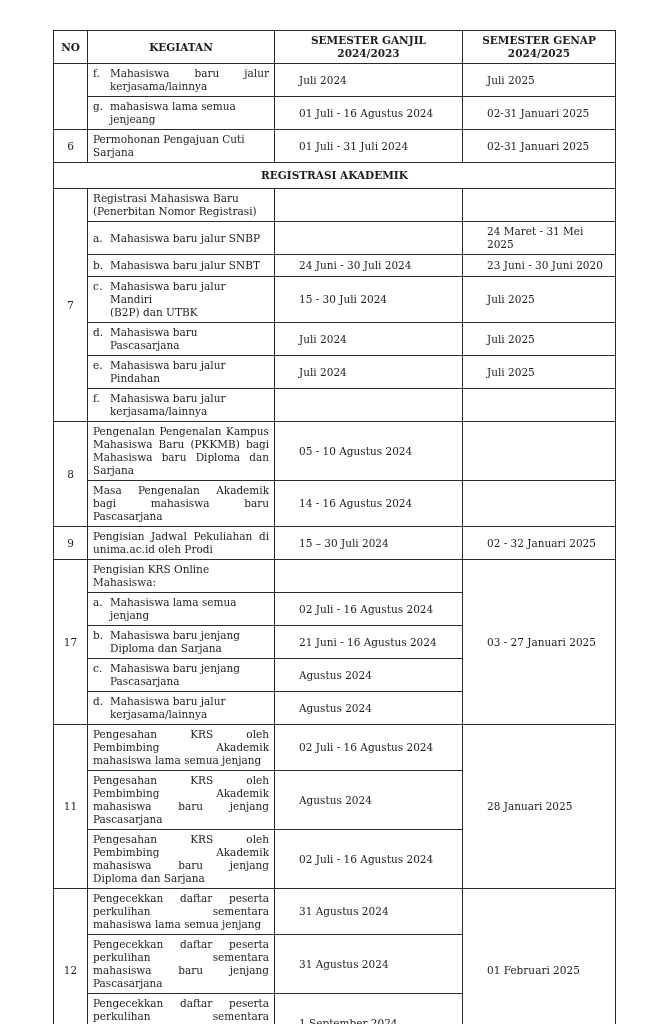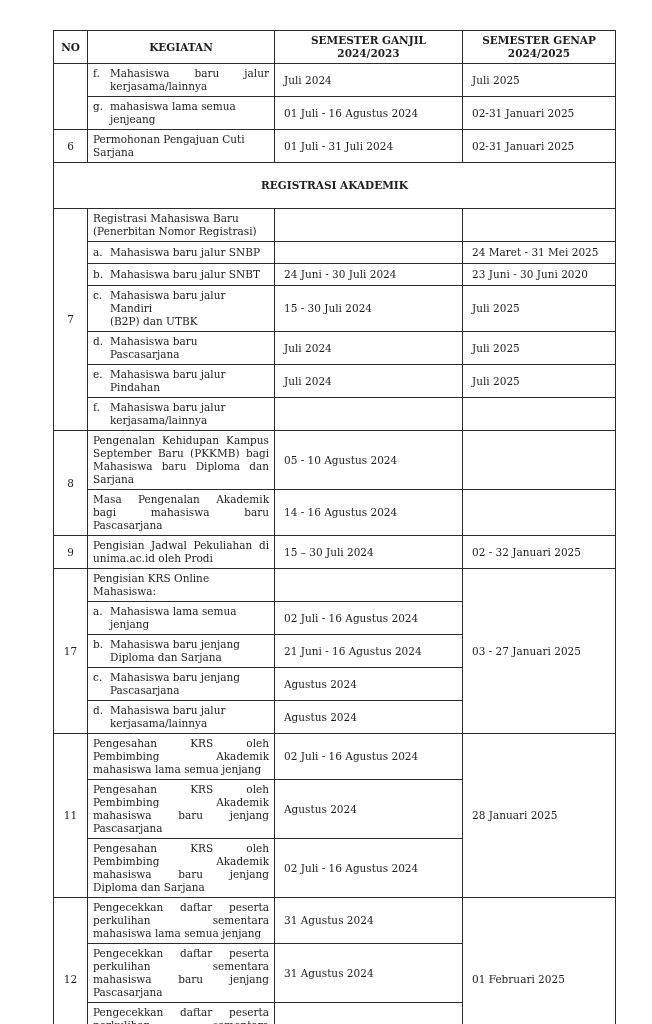--- a/index.html
+++ b/index.html
@@ -37,26 +37,26 @@
   th {
     font-weight: bold;
     text-align: center;
     white-space: pre-line;
     padding: 3px 2px;
     height: 26px;
   }
   td { height: 15px; }
 
   td.col-no { text-align: center; padding: 2px 1px; }
-  td.col-ganjil, td.col-genap { padding-left: 9px; }
+  td.col-ganjil, td.col-genap { padding-left: 24px; }
 
   td.section-band {
     text-align: center;
     font-weight: bold;
-    padding: 16px 2px;
+    padding: 6px 2px;
     height: 13px;
   }
   .cell-text { white-space: pre-line; }
   .justify .cell-text { text-align: justify; }
 
   .item { display: flex; align-items: flex-start; }
   .item .marker { flex: 0 0 17px; }
   .item .cell-text { flex: 1 1 auto; display: block; }
 
   .run-italic { }
@@ -230,21 +230,21 @@
           </td>
           <td class="col-genap">
             <div class="cell-text"></div>
           </td>
         </tr>
         <tr>
           <td class="col-no" rowspan="2">
             <div class="cell-text">8</div>
           </td>
           <td class="col-kegiatan justify">
-            <div class="cell-text">Pengenalan Kehidupan Kampus September Baru (PKKMB) bagi Mahasiswa baru Diploma dan Sarjana</div>
+            <div class="cell-text">Pengenalan Pengenalan Kampus Mahasiswa Baru (PKKMB) bagi Mahasiswa baru Diploma dan Sarjana</div>
           </td>
           <td class="col-ganjil">
             <div class="cell-text">05 - 10 Agustus 2024</div>
           </td>
           <td class="col-genap">
             <div class="cell-text"></div>
           </td>
         </tr>
         <tr>
           <td class="col-kegiatan justify">

